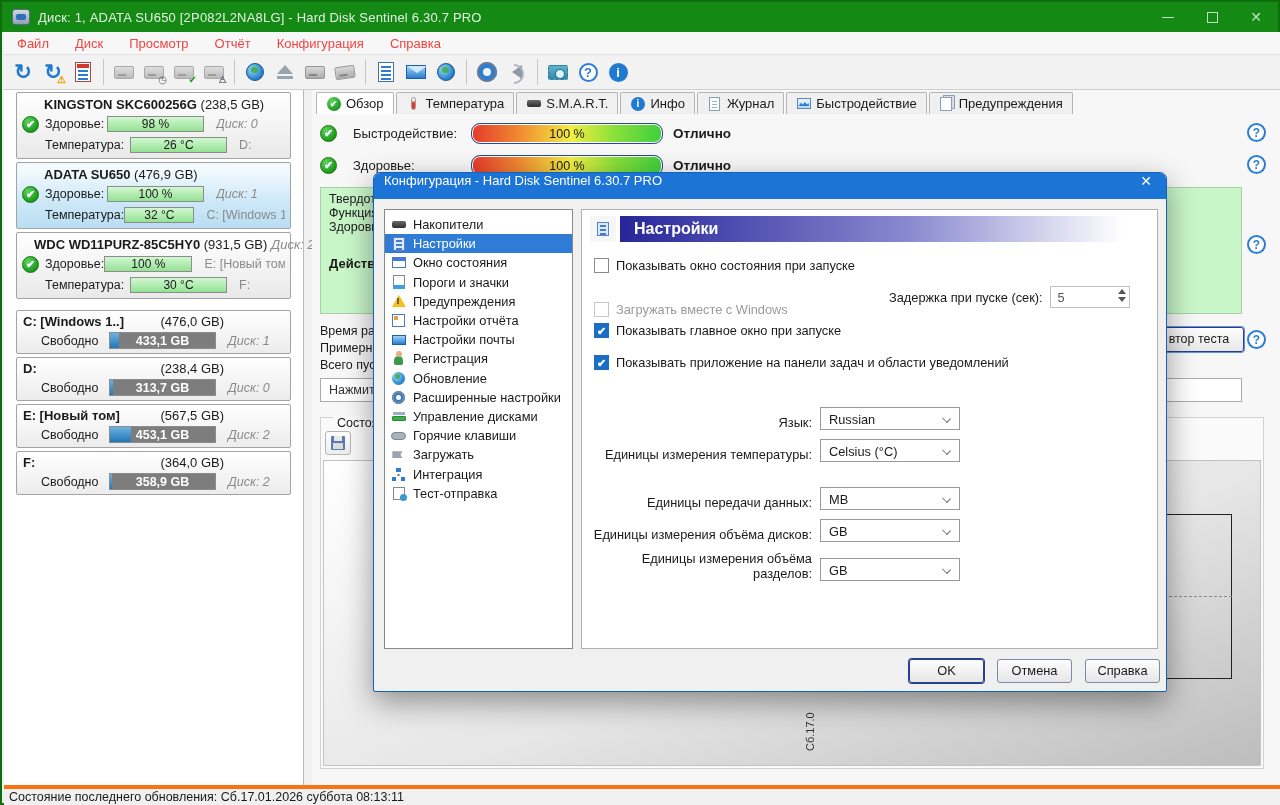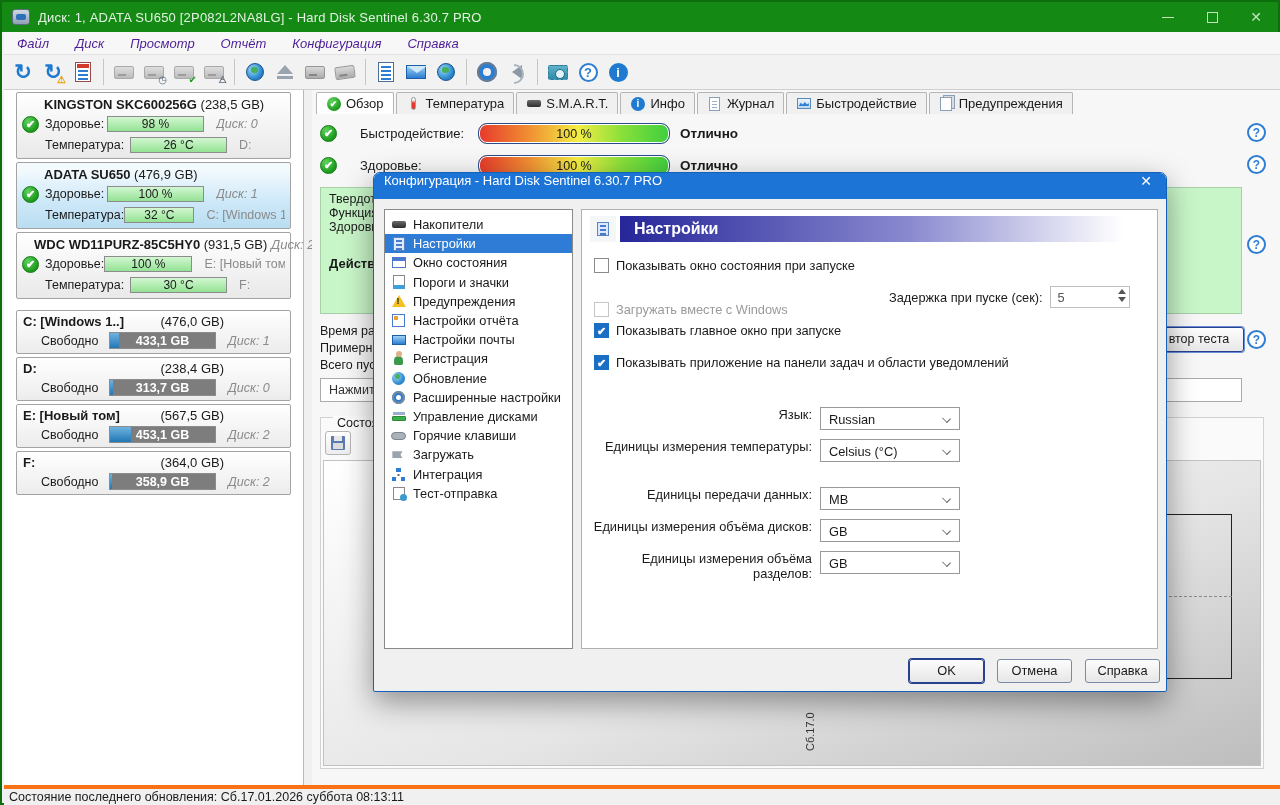--- a/index.html
+++ b/index.html
@@ -12,21 +12,21 @@
   .appicon { width:18px; height:16px; margin:0 8px 0 10px; background:linear-gradient(#cfd8e2,#8fa2b5); border-radius:3px; border:1px solid #5a6c7e; position:relative; }
   .appicon::after { content:""; position:absolute; left:3px; top:4px; width:10px; height:6px; background:#2d6fb8; border-radius:2px; }
   .titletext { font-size:13px; letter-spacing:.2px; }
   .wincontrols { margin-left:auto; display:flex; height:100%; }
   .winbtn { width:44px; height:100%; display:flex; align-items:center; justify-content:center; color:#bfe3bf; font-size:14px; }
   .winbtn .box { width:11px; height:11px; border:1px solid #bfe3bf; }
   .winbtn .line { width:12px; height:1px; background:#bfe3bf; }
 
   
   .menubar { position:absolute; left:2px; top:30px; width:1276px; height:23px; background:#f7f7f7; display:flex; align-items:center; border-bottom:1px solid #e2e2e2; }
-  .menuitem { padding:3px 13px; color:#4c1d95;font-style:italic; }
+  .menuitem { padding:3px 13px; color:#ef4444; }
 
   
   .toolbar { position:absolute; left:2px; top:53px; width:1276px; height:35px; background:#f2f2f2; border-bottom:1px solid #cfcfcf; display:flex; align-items:center; padding-left:4px; }
   .tgroup { display:flex; align-items:center; }
   .tsep { width:1px; height:26px; background:#c6c6c6; margin:0 5px; }
   .ticon { width:28px; height:28px; margin:0 1px; border-radius:3px; display:flex; align-items:center; justify-content:center; position:relative; }
   .g-refresh { color:#1f7ad0; font-size:21px; font-weight:bold; }
   .mini { position:absolute; right:1px; bottom:1px; font-size:10px; line-height:10px; }
   .drivebody { width:20px; height:13px; background:linear-gradient(#cfcfcf,#8f8f8f); border:1px solid #6e6e6e; border-radius:2px; position:relative; }
   .drivebody::after { content:""; position:absolute; left:3px; bottom:2px; width:8px; height:2px; background:#595959; }
@@ -85,21 +85,21 @@
   .smartdrive { width:14px; height:7px; background:linear-gradient(#6a6a6a,#2e2e2e); border-radius:2px; }
   .infoc { width:14px; height:14px; border-radius:50%; background:#1f7ad0; color:#fff; font-weight:bold; font-size:10px; display:flex; align-items:center; justify-content:center; }
   .doc { width:11px; height:14px; background:#fff; border:1px solid #8aa0b8; position:relative; }
   .doc::before { content:""; position:absolute; left:2px; top:3px; right:2px; height:1px; background:#9ab0c8; box-shadow:0 3px 0 #9ab0c8, 0 6px 0 #9ab0c8; }
   .chart14 { width:14px; height:11px; background:linear-gradient(#eaf4fd,#bcd9f2); border:1px solid #5a89b8; position:relative; }
   .chart14::after { content:""; position:absolute; left:1px; bottom:2px; width:10px; height:4px; background:#2d7dd2; clip-path:polygon(0 100%, 20% 20%, 40% 70%, 60% 0, 80% 60%, 100% 30%, 100% 100%); }
   .pages { width:12px; height:14px; background:#fff; border:1px solid #8aa0b8; box-shadow:3px -2px 0 -1px #dcdcdc, 3px -2px 0 0 #8aa0b8; position:relative; }
 
   
   .ovrow { position:absolute; display:flex; align-items:center; }
-  .ovrow .olab { width:118px; margin-left:23px; font-size:13px; }
+  .ovrow .olab { width:118px; margin-left:16px; font-size:13px; }
   .gradbar { width:192px; height:21px; border:1px solid #2a4a8a; border-radius:9px; background:linear-gradient(to right, #e63a2c, #f08a32 25%, #f3ee43 52%, #8ae03a 75%, #3ecf3e); text-align:center; font-size:12.5px; line-height:20px; box-shadow:0 0 0 1px #fff inset; }
   .ovstatus { margin-left:10px; font-weight:bold; font-size:13.5px; }
   .qmark { width:19px; height:19px; border-radius:50%; border:2px solid #2d7dd2; color:#2d7dd2; background:#fff; font-weight:bold; font-size:12px; display:flex; align-items:center; justify-content:center; }
   .greenbox { position:absolute; left:8px; top:97px; width:922px; height:127px; background:#c9f6c9; border:1px solid #a8cfa8; padding:4px 8px; font-size:12.5px; overflow:hidden; }
   .greenbox .bline { font-weight:bold; margin-top:22px; font-size:13px; }
   .statlines { position:absolute; left:8px; font-size:12.5px; white-space:nowrap; }
   .clockfield { position:absolute; left:8px; top:288px; width:922px; height:24px; background:#fff; border:1px solid #ababab; font-size:12.5px; padding:4px 8px; color:#333; white-space:nowrap; overflow:hidden; }
   .retest { position:absolute; left:842px; top:237px; width:90px; height:25px; background:linear-gradient(#fdfdfd,#e8e8e8); border:1px solid #27408f; border-radius:3px; box-shadow:0 0 0 1px #6a8fd8; font-size:12.5px; text-align:center; line-height:23px; }
   .stategroup { position:absolute; left:8px; top:327px; width:944px; height:352px; border:1px solid #d2d2d2; background:#fafafa; }
   .stategroup .glabel { position:absolute; left:12px; top:-2px; background:#fafafa; padding:0 4px; font-size:12.5px; }
@@ -153,21 +153,21 @@
   .cbrow { position:absolute; left:12px; display:flex; align-items:center; gap:7px; font-size:12.8px; }
   .cb { width:15px; height:15px; border:1px solid #8a8a8a; background:#fff; flex:0 0 15px; }
   .cb.checked { background:#1a6fc4; border-color:#1a6fc4; color:#fff; font-size:11px; font-weight:bold; text-align:center; line-height:14px; }
   .cbrow.disabled { color:#9a9a9a;margin-top:12px; }
   .cbrow.disabled .cb { border-color:#c5c5c5; }
   .spinrow { position:absolute; display:flex; align-items:center; font-size:12.8px; }
   .spinbox { width:80px; height:22px; border:1px solid #c0c0c0; background:#fff; margin-left:7px; position:relative; padding:3px 0 0 7px; color:#555; }
   .spinarrows { position:absolute; right:3px; top:2px; display:flex; flex-direction:column; gap:3px; }
   .up { width:0; height:0; border-left:4px solid transparent; border-right:4px solid transparent; border-bottom:5px solid #555; }
   .down { width:0; height:0; border-left:4px solid transparent; border-right:4px solid transparent; border-top:5px solid #555; }
-  .selrow { position:absolute; display:flex; align-items:flex-start; font-size:12.8px; }
+  .selrow { position:absolute; display:flex; align-items:flex-end; font-size:12.8px; }
   .selrow .slab { width:222px; text-align:right; }
   .combo { width:140px; height:23px; border:1px solid #999; background:#fff; margin-left:8px; position:relative; padding:4px 0 0 8px; }
   .combo .chev { position:absolute; right:9px; top:7px; width:7px; height:7px; border-right:1.5px solid #666; border-bottom:1.5px solid #666; transform:rotate(45deg) scaleY(.8); }
   .dbtn { position:absolute; top:486px; width:75px; height:24px; background:linear-gradient(#fdfdfd,#e6e6e6); border:1px solid #7a8aa8; border-radius:3px; text-align:center; line-height:22px; font-size:12.8px; }
   .dbtn.primary { border:1px solid #27408f; box-shadow:0 0 0 1px #27408f; }
 </style>
 </head>
 <body>
 
 <div class="app">

